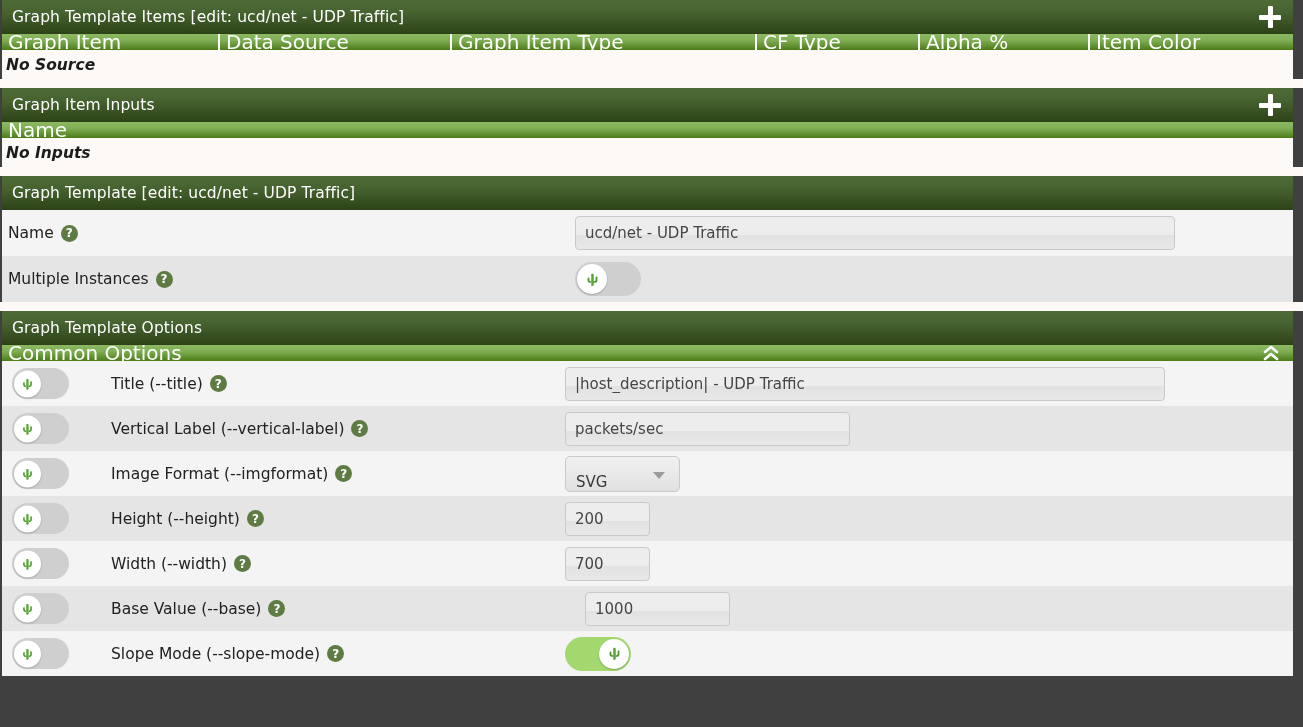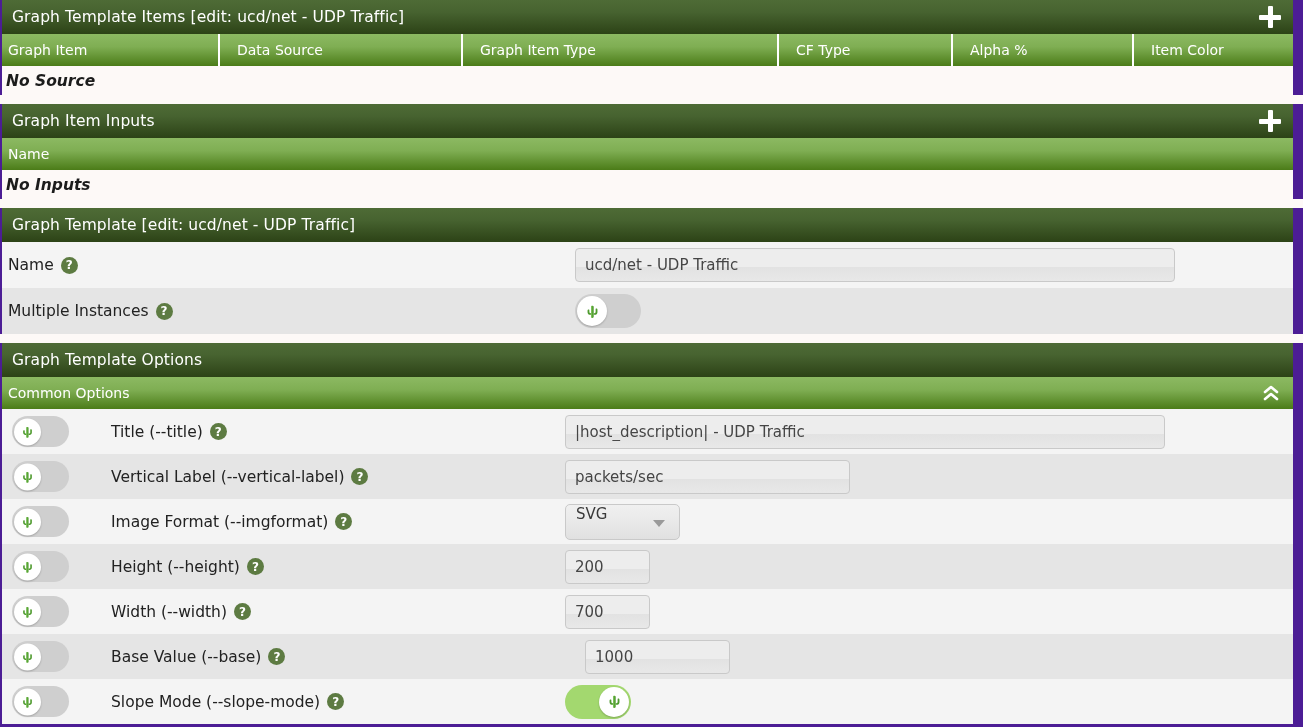--- a/index.html
+++ b/index.html
@@ -4,21 +4,21 @@
 <title>Cacti - Graph Template</title>
 <style>
   * { box-sizing: border-box; }
   html, body {
     margin: 0; padding: 0;
     width: 1303px; height: 727px;
     background: #fdf9f7;
     font-family: "DejaVu Sans", "Liberation Sans", sans-serif;
     overflow: hidden;
   }
-  .page { width: 1303px; height: 727px; position: relative; background: #4c1d95; }
+  .page { width: 1303px; height: 727px; position: relative; background: #404040; }
 
   
   .dark-bar {
     position: relative;
     margin: 0 10px 0 2px;
     height: 34px;
     background: linear-gradient(to bottom, #4e6b36 0%, #476330 35%, #2c4216 100%);
     color: #ffffff;
     display: flex; align-items: center;
     padding: 0 10px;
@@ -33,26 +33,25 @@
   .plus-icon::before, .plus-icon::after {
     content: ""; position: absolute; background: #ffffff; border-radius: 1px;
   }
   .plus-icon::before { left: 0; top: 8.5px; width: 22px; height: 5px; }
   .plus-icon::after  { top: 0; left: 8.5px; height: 22px; width: 5px; }
 
   
   .green-bar {
     position: relative;
     margin: 0 10px 0 2px;
-    height: 32px;
+    height: 16px;
     background: linear-gradient(to bottom, #8cb962 0%, #7fae53 40%, #4b7c18 100%);
     color: #ffffff;
     display: flex; align-items: stretch;
-    font-size: 14px;
-    gap: 11px;
+    font-size: 20px;
   }
   .green-bar .col {
     display: flex; align-items: center;
     padding-left: 6px;
     border-right: 2px solid #ffffff;
     white-space: nowrap;
     overflow: hidden;
   }
   .green-bar .col:last-child { border-right: none; }
   .green-bar.single { padding-left: 6px; align-items: center; }
@@ -129,21 +128,21 @@
   .txt.w-105 { width: 85px; }
   .txt.w-145 { width: 145px; margin-left: 20px; }
 
   
   .sel-wrap {
     position: relative;
     width: 115px; height: 36px;
     border: 1px solid #c9c9c9;
     border-radius: 5px;
     background: linear-gradient(to bottom, #f0f0f0 0%, #e9e9e9 50%, #e0e0e0 100%);
-    display: flex; align-items: flex-start;
+    display: flex; align-items: flex-end;
     padding: 0 10px;
     font-size: 15px;
     color: #3a3a3a;
     cursor: pointer;
   }
   .sel-wrap .caret {
     position: absolute; right: 14px; top: 50%;
     width: 0; height: 0;
     margin-top: -2px;
     border-left: 6px solid transparent;

